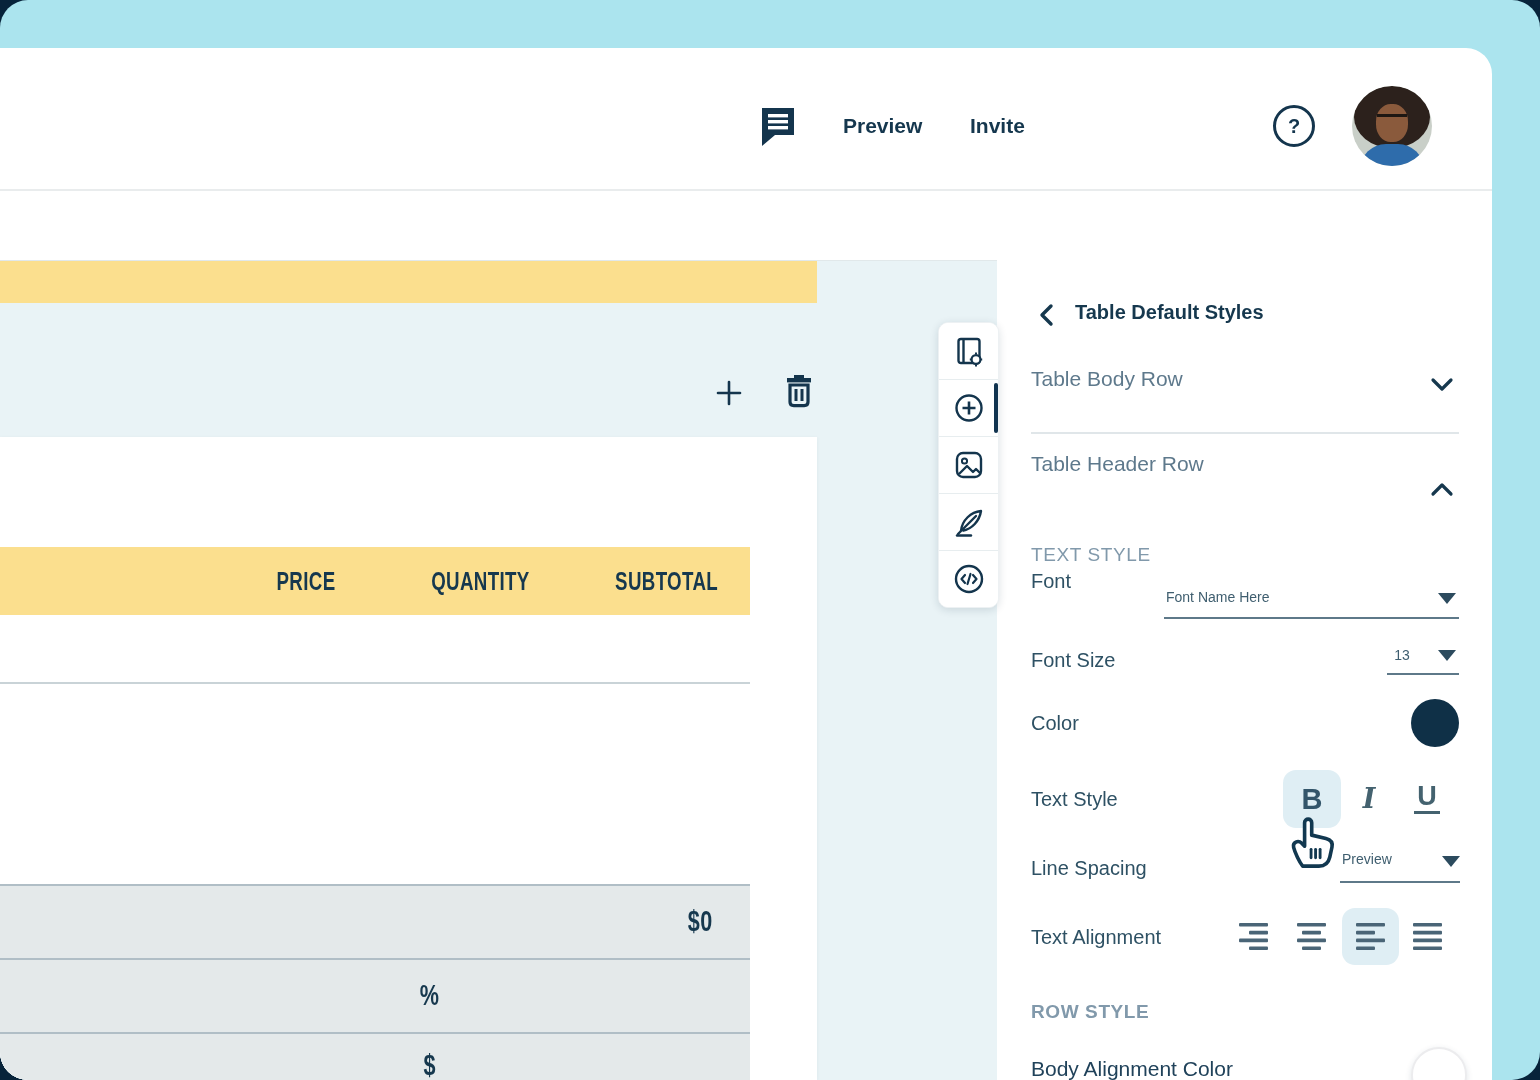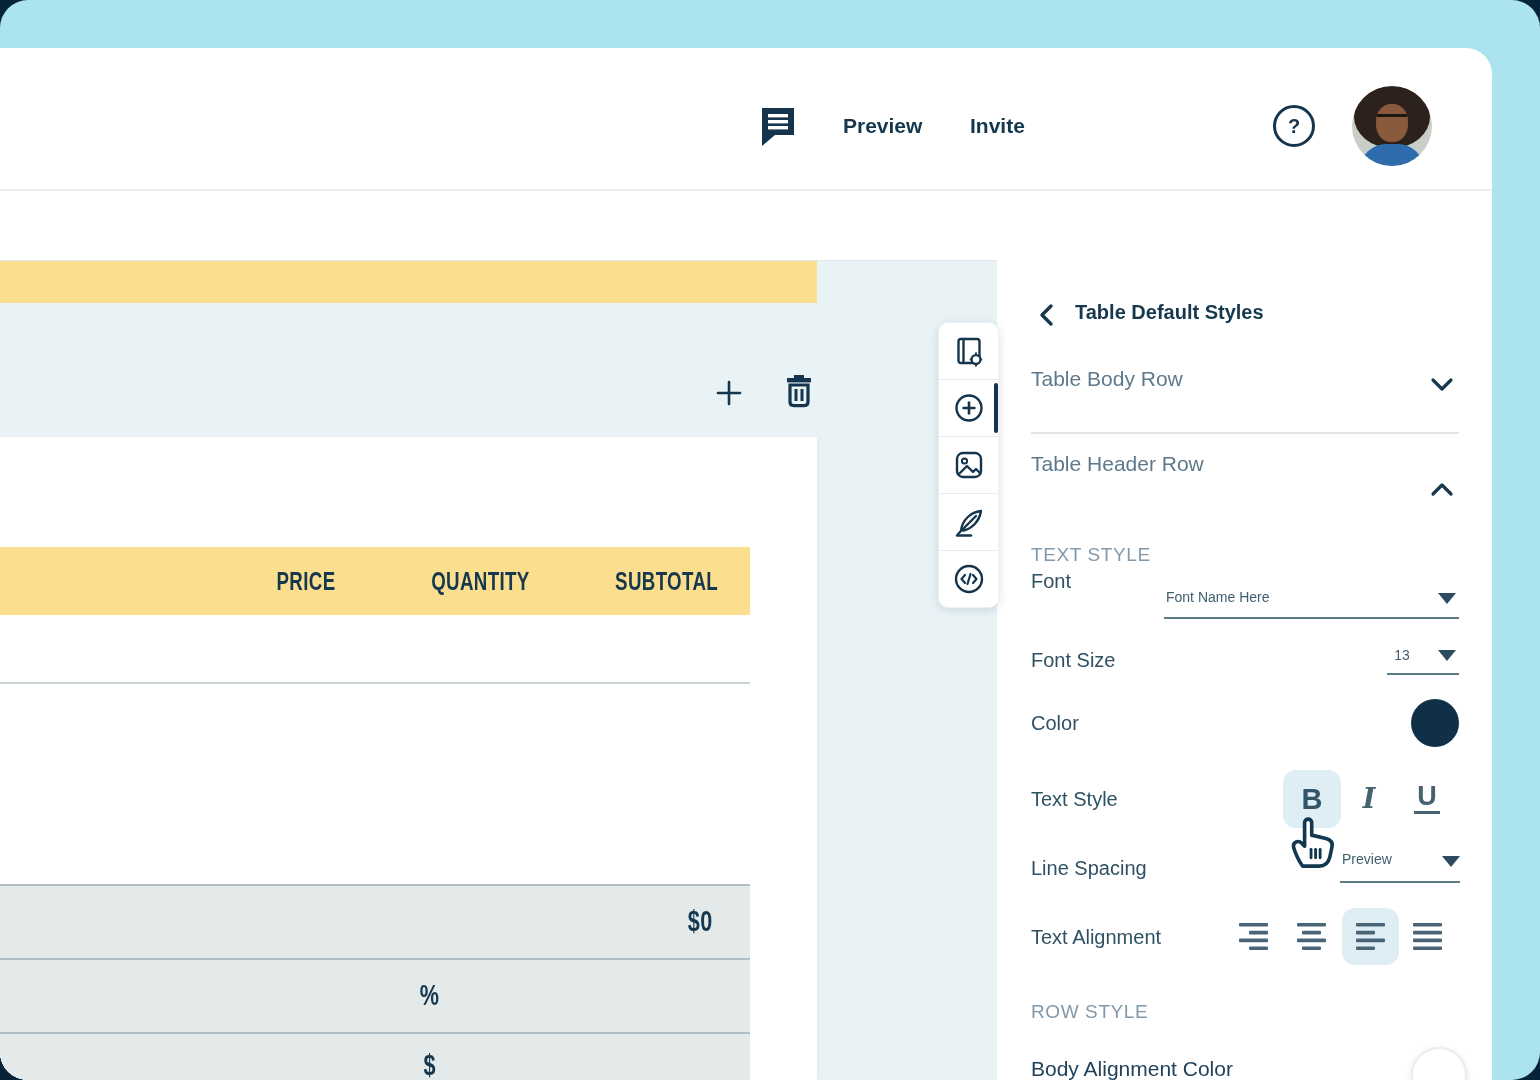--- a/index.html
+++ b/index.html
@@ -283,18 +283,18 @@
     <svg width="29" height="30" viewBox="0 0 29 30">
       <g fill="#4a6577">
           <rect x="0" y="2" width="29" height="3.6" rx="1"></rect>
           <rect x="0" y="9.8" width="29" height="3.6" rx="1"></rect>
           <rect x="0" y="17.6" width="29" height="3.6" rx="1"></rect>
           <rect x="0" y="25.4" width="29" height="3.6" rx="1"></rect>
         </g>
     </svg>
   </div>
 
-  <div class="section-heading" style="top:1001px;">ROW STYLE</div>
+  <div class="section-heading" style="top:1001px;font-weight:bold;">ROW STYLE</div>
 
   <div class="field-label" style="top:1057px;font-size:21px;color:#20425a;">Body Alignment Color</div>
   <div class="color-swatch" style="left:1411px;top:1047px;width:52px;height:52px;background:#ffffff;border:2px solid #ececee;box-shadow:0 2px 6px rgba(20,50,70,0.12);"></div>
 
 </div>
 
 </body></html>

